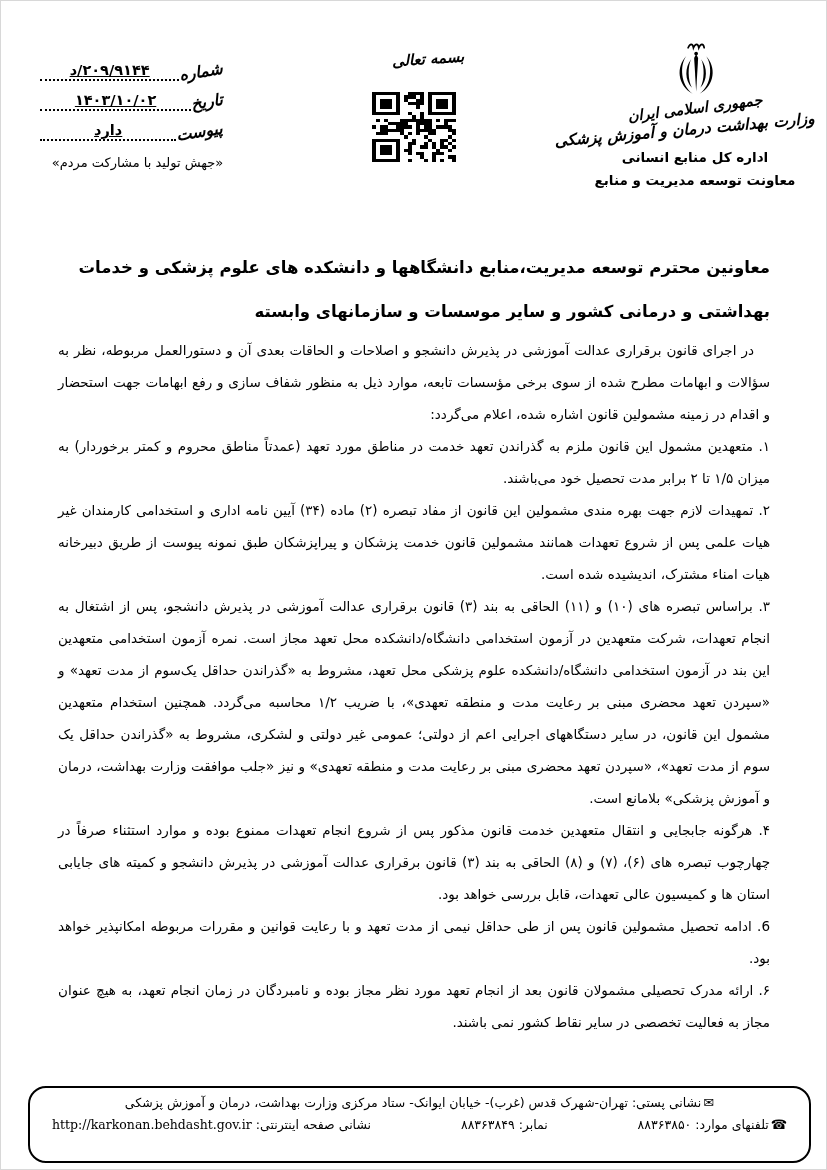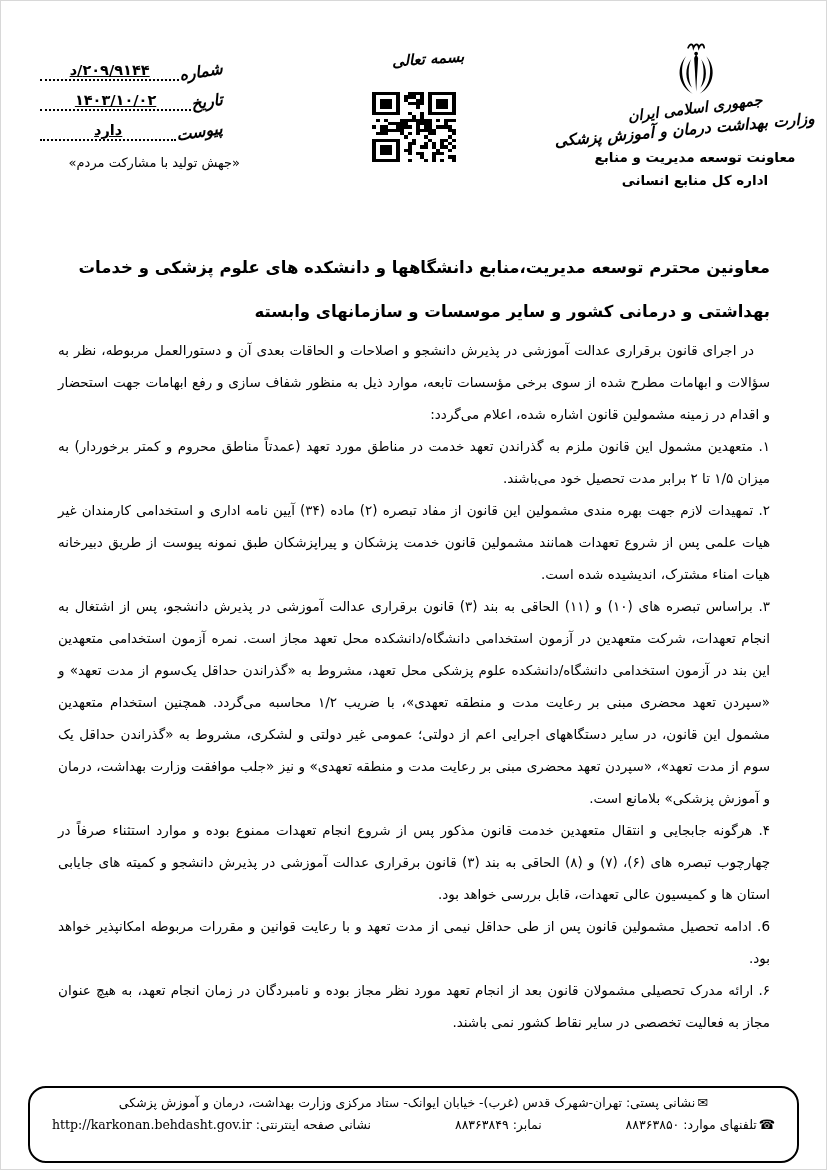--- a/index.html
+++ b/index.html
@@ -15,21 +15,21 @@
   }
   
   .meta-block{position:absolute;right:602px;left:45px;top:60px;width:185px;}
   .meta-row{display:flex;align-items:flex-end;margin-bottom:9px;}
   .meta-label{
     display:inline-block;font-style:italic;font-weight:600;font-size:16px;
     transform:rotate(-9deg);padding-right:2px;white-space:nowrap;
   }
   .meta-dots{flex:1;border-bottom:2px dotted #000;text-align:center;padding-bottom:0;text-decoration:underline;}
   .meta-value{font-weight:bold;font-size:14.5px;font-style:normal;white-space:nowrap;}
-  .slogan-block{position:absolute;left:35px;top:153px;width:205px;}
+  .slogan-block{position:absolute;left:35px;top:153px;width:205px;text-align:center;}
   .slogan{font-size:13px;line-height:1.6;}
   .slogan-attr{font-size:12.5px;line-height:1.7;}
   
   .besm{
     position:absolute;left:368px;top:50px;width:120px;text-align:center;
     font-style:italic;font-weight:bold;font-size:15px;transform:rotate(-4deg);
   }
   .qr-wrap{position:absolute;left:372px;top:92px;width:84px;height:70px;}
   
   .org-block{position:absolute;left:575px;top:40px;width:240px;text-align:center;}
@@ -42,21 +42,21 @@
   .body-block{position:absolute;right:57px;left:52px;top:246px;width:712px;}
   .recipient{
     font-weight:bold;font-size:16.5px;line-height:44px;
     text-align:right;margin:0;
   }
   .salutation{font-weight:bold;font-size:14px;line-height:32px;margin:8px 0 0;}
   .para{font-size:13.5px;line-height:32px;text-align:justify;margin:0;}
   .intro{text-indent:16px;}
   
   .footer-box{
-    position:absolute;left:28px;right:28px;top:1086px;height:66px;
+    position:absolute;left:28px;right:16px;top:1086px;height:66px;
     border:2px solid #000;border-radius:18px;padding:7px 22px 0;
   }
   .footer-line1{text-align:center;font-size:12.5px;white-space:nowrap;}
   .footer-line2{
     display:flex;justify-content:space-between;align-items:center;
     font-size:12.5px;margin-top:7px;
   }
   .footer-seg{white-space:nowrap;}
   .ltr{direction:ltr;unicode-bidi:isolate;font-family:"DejaVu Serif", serif;}
   .foot-icon{font-size:13px;padding-left:2px;}
@@ -228,22 +228,22 @@
         <circle cx="31.5" cy="15.5" r="2.4"></circle>
         <path d="M25,23 C16.5,33 16.5,51 26,60 C20.5,50.5 20.5,31.5 25,23 Z"></path>
         <path d="M38,23 C46.5,33 46.5,51 37,60 C42.5,50.5 42.5,31.5 38,23 Z"></path>
         <path d="M18.5,19 C5.5,32 6.5,57 27,68 C11,56.5 10,30.5 18.5,19 Z"></path>
         <path d="M44.5,19 C57.5,32 56.5,57 36,68 C52,56.5 53,30.5 44.5,19 Z"></path>
       </svg>
     </span>
     <div class="callig callig-1">جمهوری اسلامی ایران</div>
     <div class="callig callig-2">وزارت بهداشت درمان و آموزش پزشکی</div>
     <div class="dept">
+      <div>اداره کل منابع انسانی</div>
       <div>معاونت توسعه  مدیریت و منابع</div>
-      <div>اداره کل منابع انسانی</div>
     </div>
   </div>
 
   <div class="body-block">
     <p class="recipient">معاونین محترم توسعه مدیریت،منابع دانشگاهها و دانشکده های علوم پزشکی و خدمات بهداشتی و درمانی کشور و سایر موسسات و سازمانهای وابسته</p>
     <p class="para intro">در اجرای قانون برقراری عدالت آموزشی در پذیرش دانشجو و اصلاحات و الحاقات بعدی آن و دستورالعمل مربوطه، نظر به سؤالات و ابهامات مطرح شده از سوی برخی مؤسسات تابعه، موارد ذیل به منظور شفاف سازی و رفع ابهامات جهت استحضار و اقدام در زمینه مشمولین قانون اشاره شده، اعلام می‌گردد:</p>
     <p class="para">۱. متعهدین مشمول این قانون ملزم به گذراندن تعهد خدمت در مناطق مورد تعهد (عمدتاً مناطق محروم و کمتر برخوردار) به میزان ۱/۵ تا ۲ برابر مدت تحصیل خود می‌باشند.</p>
     <p class="para">۲. تمهیدات لازم جهت بهره مندی مشمولین این قانون از مفاد تبصره (۲) ماده (۳۴) آیین نامه اداری و استخدامی کارمندان غیر هیات علمی پس از شروع تعهدات همانند مشمولین قانون خدمت پزشکان و پیراپزشکان طبق نمونه پیوست از طریق دبیرخانه هیات امناء مشترک، اندیشیده شده است.</p>
     <p class="para">۳. براساس تبصره های (۱۰) و (۱۱) الحاقی به بند (۳) قانون برقراری عدالت آموزشی در پذیرش دانشجو، پس از اشتغال به انجام تعهدات، شرکت متعهدین در آزمون استخدامی دانشگاه/دانشکده محل تعهد مجاز است. نمره آزمون استخدامی متعهدین این بند در آزمون استخدامی دانشگاه/دانشکده علوم پزشکی محل تعهد، مشروط به «گذراندن حداقل یک‌سوم از مدت تعهد» و «سپردن تعهد محضری مبنی بر رعایت مدت و منطقه تعهدی»، با ضریب ۱/۲ محاسبه می‌گردد. همچنین استخدام متعهدین مشمول این قانون، در سایر دستگاههای اجرایی اعم از دولتی؛ عمومی غیر دولتی و لشکری، مشروط به «گذراندن حداقل یک سوم از مدت تعهد»، «سپردن تعهد محضری مبنی بر رعایت مدت و منطقه تعهدی» و نیز «جلب موافقت وزارت بهداشت، درمان و آموزش پزشکی» بلامانع است.</p>
     <p class="para">۴. هرگونه جابجایی و انتقال متعهدین خدمت قانون مذکور پس از شروع انجام تعهدات ممنوع بوده و موارد استثناء صرفاً در چهارچوب تبصره های (۶)، (۷) و (۸) الحاقی به بند (۳) قانون برقراری عدالت آموزشی در پذیرش دانشجو و کمیته های جایابی استان ها و کمیسیون عالی تعهدات، قابل بررسی خواهد بود.</p>

